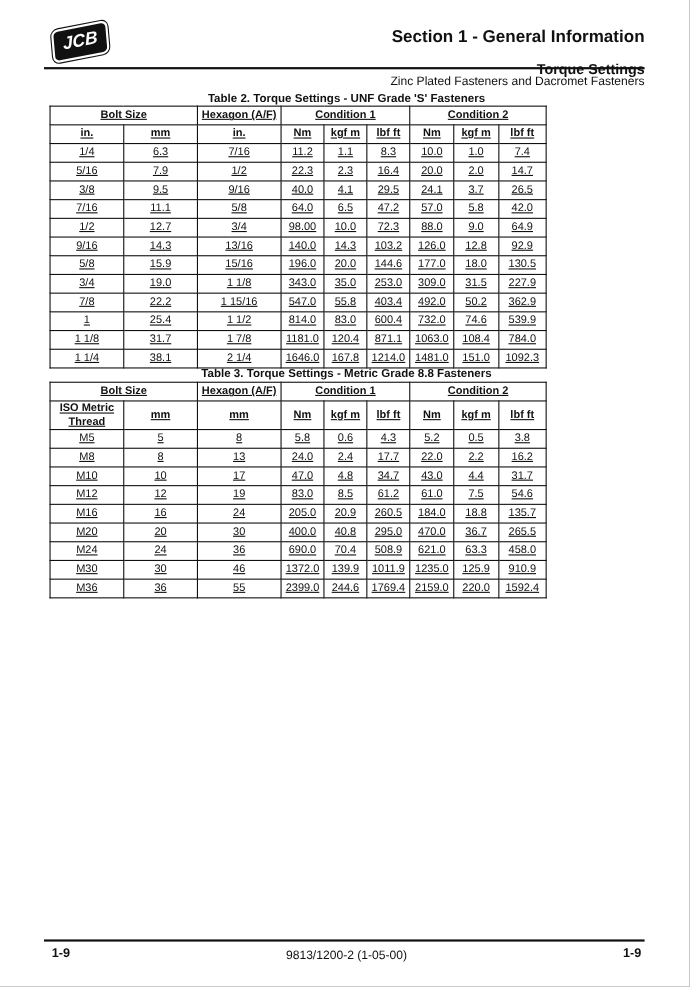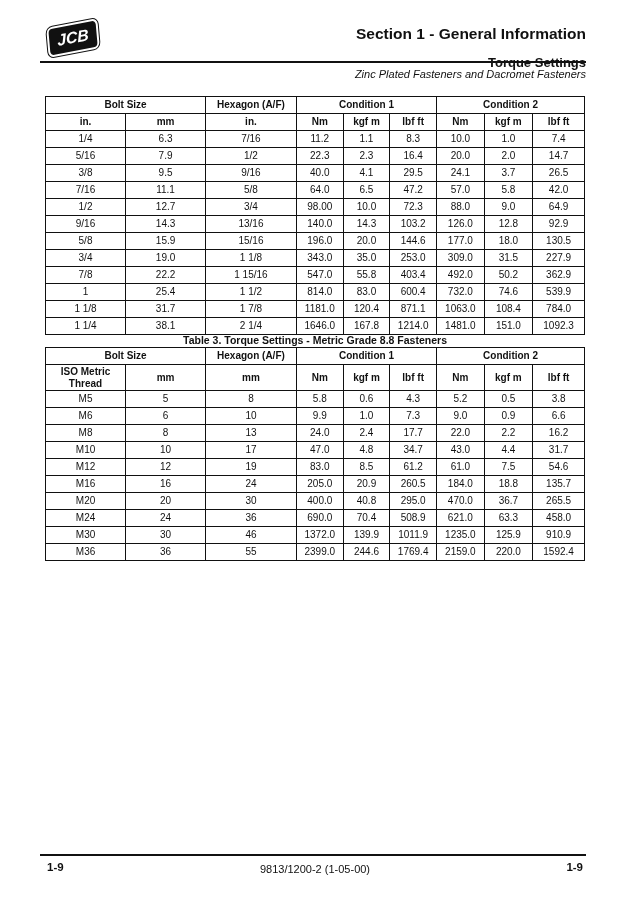--- a/index.html
+++ b/index.html
@@ -43,38 +43,38 @@
     line-height:1.25;
   }
   .section-title{font-size:15.5px;font-weight:bold;}
   .doc-subtitle{font-size:13px;font-weight:bold;margin-top:12px;}
   .header-rule{
     position:absolute;top:61px;left:40px;width:546px;height:2px;background:#111;
   }
   .category-line{
     position:absolute;top:68px;right:41px;
     font-size:11px;
-    font-style:italic;
   }
   
   .tbl-caption{
     position:absolute;left:45px;width:540px;
     text-align:center;font-weight:bold;font-size:10.5px;
   }
   .cap-2{top:84px;}
   .cap-3{top:334px;}
   
   .tbl-anchor{position:absolute;left:45px;width:540px;}
   .tbl2{top:96px;}
   .tbl3{top:347px;}
   table.dtable{
-    width:540px;
+    width:452px;
     border-collapse:collapse;
     table-layout:fixed;
     font-size:10px;
+    text-decoration:underline;
   }
   table.dtable th, table.dtable td{
     border:1px solid #111;
     text-align:center;
     vertical-align:middle;
     padding:1px 2px;
     height:14px;
     line-height:1.15;
     font-weight:normal;
   }
@@ -109,20 +109,21 @@
     </div>
   </div>
 
   <div class="header-block">
     <div class="section-title">Section 1 - General Information</div>
     <div class="doc-subtitle">Torque Settings</div>
   </div>
   <div class="header-rule"></div>
   <div class="category-line">Zinc Plated Fasteners and Dacromet Fasteners</div>
 
+  <div class="tbl-caption cap-2">Table 2. Torque Settings - UNF Grade 'S' Fasteners</div>
   <div class="tbl-anchor tbl2">
       <table class="dtable">
         <colgroup>
           <col style="width: 15%;">
           <col style="width: 15%;">
           <col style="width: 17%;">
           <col style="width: 8.8%;">
           <col style="width: 8.7%;">
           <col style="width: 8.8%;">
           <col style="width: 8.9%;">
@@ -324,31 +325,20 @@
             <td>5</td>
             <td>8</td>
             <td>5.8</td>
             <td>0.6</td>
             <td>4.3</td>
             <td>5.2</td>
             <td>0.5</td>
             <td>3.8</td>
           </tr>
           <tr>
-            <td>M6</td>
-            <td>6</td>
-            <td>10</td>
-            <td>9.9</td>
-            <td>1.0</td>
-            <td>7.3</td>
-            <td>9.0</td>
-            <td>0.9</td>
-            <td>6.6</td>
-          </tr>
-          <tr>
             <td>M8</td>
             <td>8</td>
             <td>13</td>
             <td>24.0</td>
             <td>2.4</td>
             <td>17.7</td>
             <td>22.0</td>
             <td>2.2</td>
             <td>16.2</td>
           </tr>

